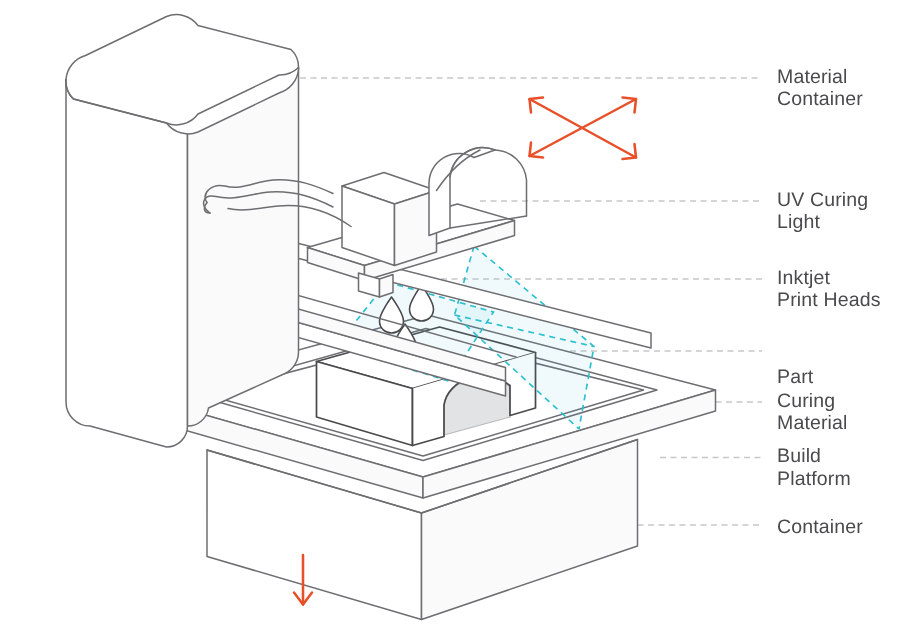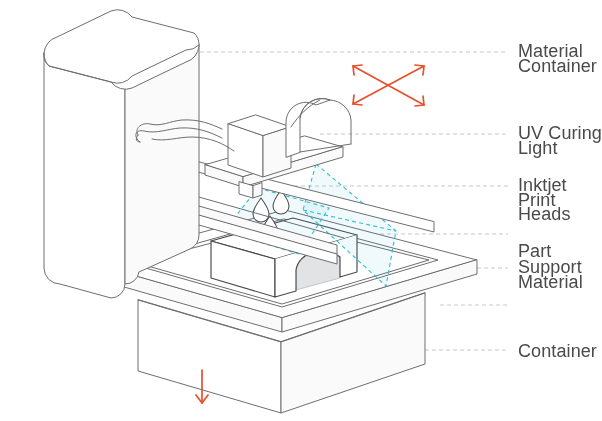--- a/index.html
+++ b/index.html
@@ -32,21 +32,21 @@
     top: 0;
     left: 0;
     width: 602px;
     height: 421px;
     pointer-events: none;
   }
   .callout-label {
     position: absolute;
     left: 518px;
     font-family: "Liberation Sans", sans-serif;
-    font-size: 18px;
+    font-size: 13px;
     line-height: 14.5px;
     color: #4a4a4d;
     letter-spacing: 0.1px;
     white-space: pre-line;
     pointer-events: auto;
   }
   .machine-line {
     fill: none;
     stroke: #6e6e72;
     stroke-width: 1;
@@ -304,18 +304,20 @@
   </svg>
 
   <div class="labels-layer">
     <div class="callout-label" style="top:44px">Material
 Container</div>
     <div class="callout-label" style="top:126px">UV Curing
 Light</div>
     <div class="callout-label" style="top:178px">Inktjet
 Print Heads</div>
     <div class="callout-label" style="top:244px">Part</div>
-    <div class="callout-label" style="top:260px">Support
+    <div class="callout-label" style="top:260px">Curing
 Material</div>
+    <div class="callout-label" style="top:297px">Build
+Platform</div>
     <div class="callout-label" style="top:344px">Container</div>
   </div>
 
 </div>
 
 </body></html>

